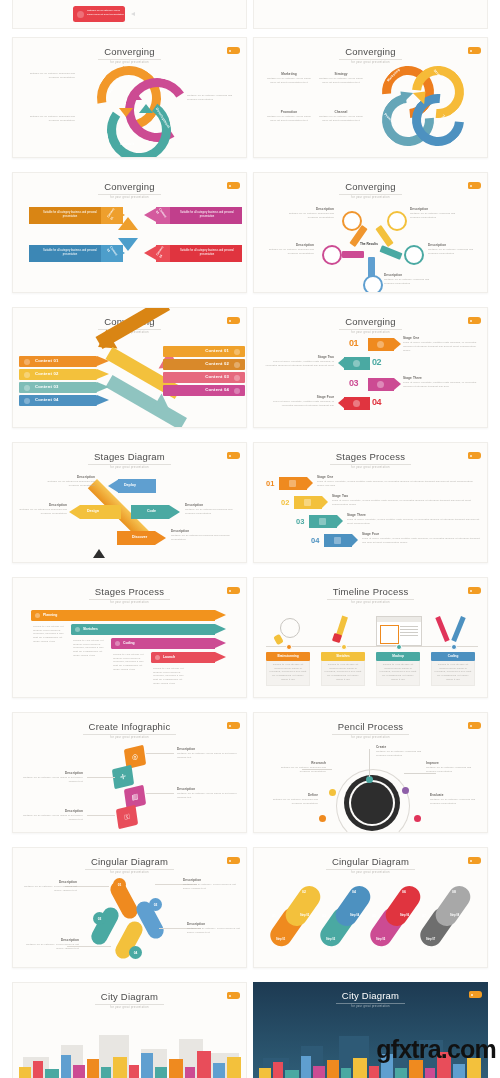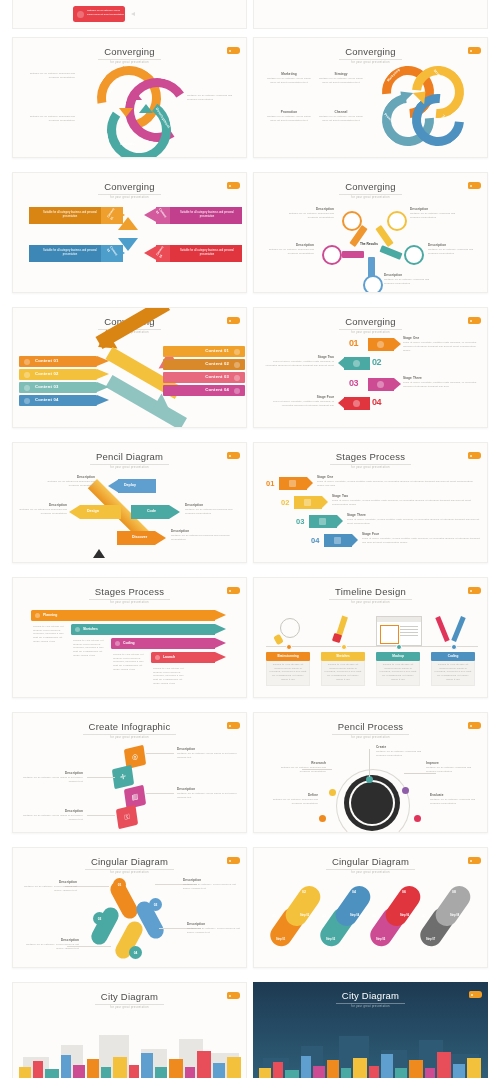--- a/index.html
+++ b/index.html
@@ -354,21 +354,21 @@
           <div style="position:absolute;left:84px;top:67px;width:0;height:0;border-top:6.5px solid transparent;border-bottom:6.5px solid transparent;border-right:7px solid #e0343f;"></div>
           <div class="dnum" style="left:118px;top:67px;color:#e0343f;">04</div>
           <div class="lore r" style="left:8px;top:65px;width:72px;"><b>Stage Four</b><span>Proin ut libero vulputate, porttitor justo faucibus, id venenatis rhoncus ut interdum tincidunt nisl</span></div>
         </div>
       </div>
     </div>
 
     <div class="row">
 
       <div class="slide">
-        <div class="s-title">Pencil Diagram</div>
+        <div class="s-title">Stages Diagram</div>
         <div class="s-sub">for your great presentation</div>
         <div class="badge"></div>
         <div class="stage">
 
           <div style="position:absolute;left:84px;top:14px;width:78px;height:13px;background:linear-gradient(#f6c453,#e9921f);transform:rotate(45deg);transform-origin:left top;"></div>
           <div style="position:absolute;left:80px;top:84px;width:0;height:0;border-left:6px solid transparent;border-right:6px solid transparent;border-bottom:9px solid #2f2f2f;"></div>
 
           <div class="parrow" style="left:95px;top:14px;width:48px;">
             <div style="position:absolute;left:10px;top:0;width:38px;height:14px;background:#5f9fd0;"></div>
             <div style="position:absolute;left:0;top:0;width:0;height:0;border-top:7px solid transparent;border-bottom:7px solid transparent;border-right:11px solid #5f9fd0;"></div>
@@ -460,21 +460,21 @@
             </div>
           <div style="position:absolute;left:202px;top:52px;width:0;height:0;border-top:5.5px solid transparent;border-bottom:5.5px solid transparent;border-left:11px solid #e84d5a;"></div>
           <div class="lore" style="left:20px;top:25px;width:34px;"><span>Comes to your stylish yet modern lorem ipsum is recorded, unlocked a free host for a dashboard yet library which it did</span></div>
           <div class="lore" style="left:60px;top:39px;width:34px;"><span>Comes to your stylish yet modern lorem ipsum is recorded, unlocked a free host for a dashboard yet library which it did</span></div>
           <div class="lore" style="left:100px;top:53px;width:34px;"><span>Comes to your stylish yet modern lorem ipsum is recorded, unlocked a free host for a dashboard yet library which it did</span></div>
           <div class="lore" style="left:140px;top:67px;width:34px;"><span>Comes to your stylish yet modern lorem ipsum is recorded, unlocked a free host for a dashboard yet library which it did</span></div>
         </div>
       </div>
 
       <div class="slide right">
-        <div class="s-title">Timeline Design</div>
+        <div class="s-title">Timeline Process</div>
         <div class="s-sub">for your great presentation</div>
         <div class="badge"></div>
         <div class="stage">
           <div class="tline"></div>
           <div style="position:absolute;left:12px;top:18px;width:44px;height:26px;">
             <div style="position:absolute;left:14px;top:0;width:18px;height:18px;border:1.2px solid #c9c6c1;border-radius:50%;"></div>
             <div style="position:absolute;left:9px;top:17px;width:7px;height:9px;background:#f3c13c;border-radius:2px;transform:rotate(-30deg);"></div>
           </div>
           <div style="position:absolute;left:67px;top:16px;width:44px;height:28px;">
             <div style="position:absolute;left:18px;top:0;width:6px;height:20px;background:#f3c13c;transform:rotate(18deg);"></div>
@@ -694,13 +694,14 @@
           <div class="bld" style="left:172px;width:10px;height:12px;background:#cc4b93;"></div>
           <div class="bld" style="left:184px;width:14px;height:28px;background:#e84d5a;"></div>
           <div class="bld" style="left:200px;width:12px;height:16px;background:#5f9fd0;"></div>
           <div class="bld" style="left:214px;width:14px;height:22px;background:#f3c13c;"></div>
         </div>
       </div>
     </div>
 
   </div>
 
+  <div class="watermark">gfxtra.com</div>
 </div>
 
 </body></html>

